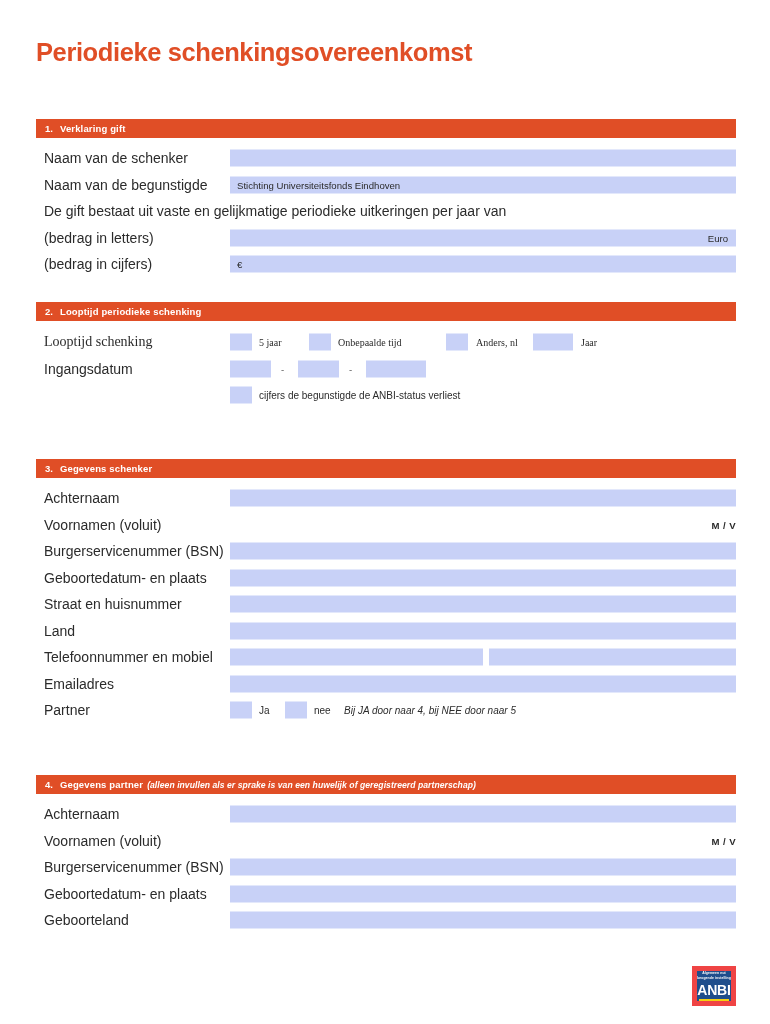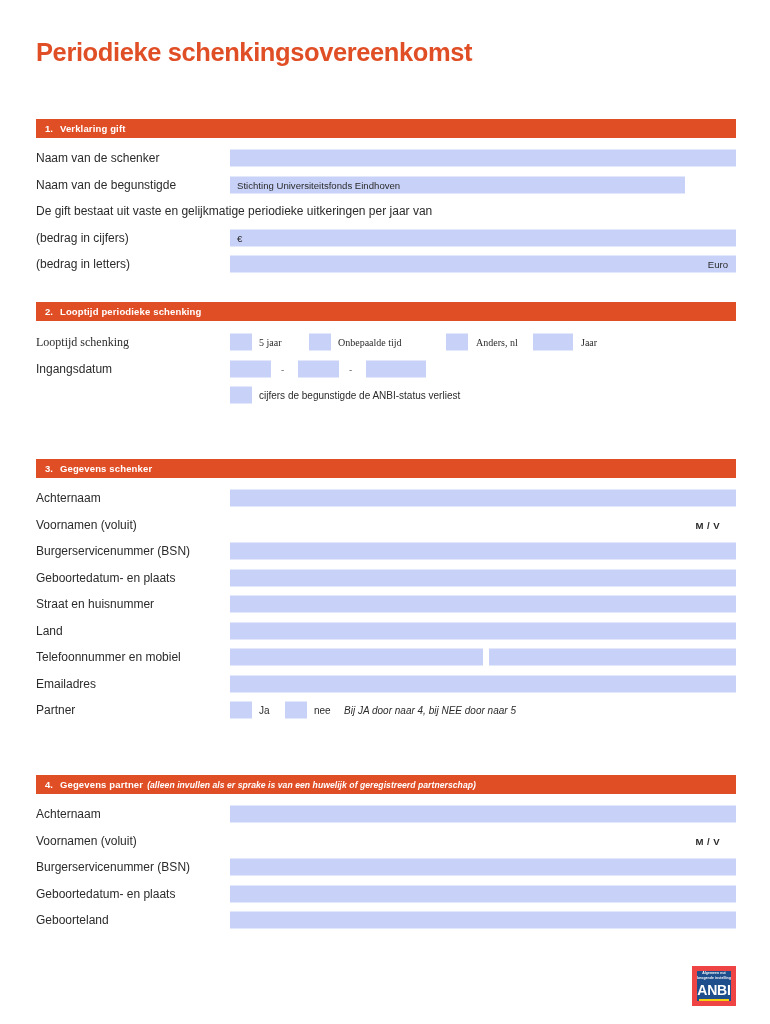--- a/index.html
+++ b/index.html
@@ -43,42 +43,42 @@
   .bar{
     background:#E04E26;color:#ffffff;height:19px;
     display:flex;align-items:center;padding-left:9px;box-sizing:border-box;
   }
   .bar-num{font-size:9.5px;font-weight:bold;margin-right:7px;}
   .bar-txt{font-size:9.5px;font-weight:bold;letter-spacing:.15px;}
   .bar-note{font-size:8.6px;font-weight:bold;font-style:italic;margin-left:4px;letter-spacing:.05px;}
 
   .row{position:relative;height:26.5px;}
   .lbl{
-    position:absolute;left:0;top:50%;transform:translateY(-50%);
-    font-size:12px;color:#2b2b2b;white-space:nowrap;
+    position:absolute;left:8px;top:50%;transform:translateY(-50%);
+    font-size:14px;color:#2b2b2b;white-space:nowrap;
   }
   .fld{
     position:absolute;background:#C8D1F7;height:17px;top:50%;
     transform:translateY(-50%);box-sizing:border-box;
   }
   .fld-txt{
     font-size:9.6px;color:#2b2b2b;line-height:17px;padding-left:7px;white-space:nowrap;
   }
   .fld-txt.right{padding-left:0;padding-right:8px;text-align:right;}
   .note{
     position:absolute;top:50%;transform:translateY(-50%);
     font-size:10px;color:#2b2b2b;white-space:nowrap;
   }
   .note.ital{font-style:italic;}
   .cbx{
     position:absolute;background:#C8D1F7;width:22px;height:17px;
     top:50%;transform:translateY(-50%);
   }
   .mv{
-    position:absolute;right:16px;top:50%;transform:translateY(-50%);
+    position:absolute;right:0;top:50%;transform:translateY(-50%);
     font-size:9.6px;font-weight:bold;color:#2b2b2b;letter-spacing:.4px;
   }
   .dot{
     position:absolute;top:50%;transform:translateY(-50%);
     font-size:9.6px;color:#555;
   }
 
   
   .anbi{
     position:absolute;left:692px;top:966px;width:44px;height:40px;
@@ -112,40 +112,40 @@
 
     <div class="row" style="margin-top:7px;">
       <span class="lbl">Naam van de schenker</span>
       <div class="fld" style="left:194px;width:506px;">
         <div class="fld-txt"></div>
       </div>
     </div>
 
     <div class="row">
       <span class="lbl">Naam van de begunstigde</span>
-      <div class="fld" style="left:194px;width:455px;">
+      <div class="fld" style="left:194px;width:506px;">
         <div class="fld-txt">Stichting Universiteitsfonds Eindhoven</div>
       </div>
     </div>
 
     <div class="row">
       <span class="lbl">De gift bestaat uit vaste en gelijkmatige periodieke uitkeringen per jaar van</span>
     </div>
 
     <div class="row">
+      <span class="lbl">(bedrag in letters)</span>
+      <div class="fld" style="left:194px;width:506px;">
+        <div class="fld-txt right">Euro</div>
+      </div>
+    </div>
+
+    <div class="row">
       <span class="lbl">(bedrag in cijfers)</span>
       <div class="fld" style="left:194px;width:506px;">
         <div class="fld-txt">€</div>
-      </div>
-    </div>
-
-    <div class="row">
-      <span class="lbl">(bedrag in letters)</span>
-      <div class="fld" style="left:194px;width:506px;">
-        <div class="fld-txt right">Euro</div>
       </div>
     </div>
   </div>
 
   <div class="sec" style="top:302px;">
     <div class="bar">
       <span class="bar-num">2.</span>
       <span class="bar-txt">Looptijd periodieke schenking</span>
     </div>
 

